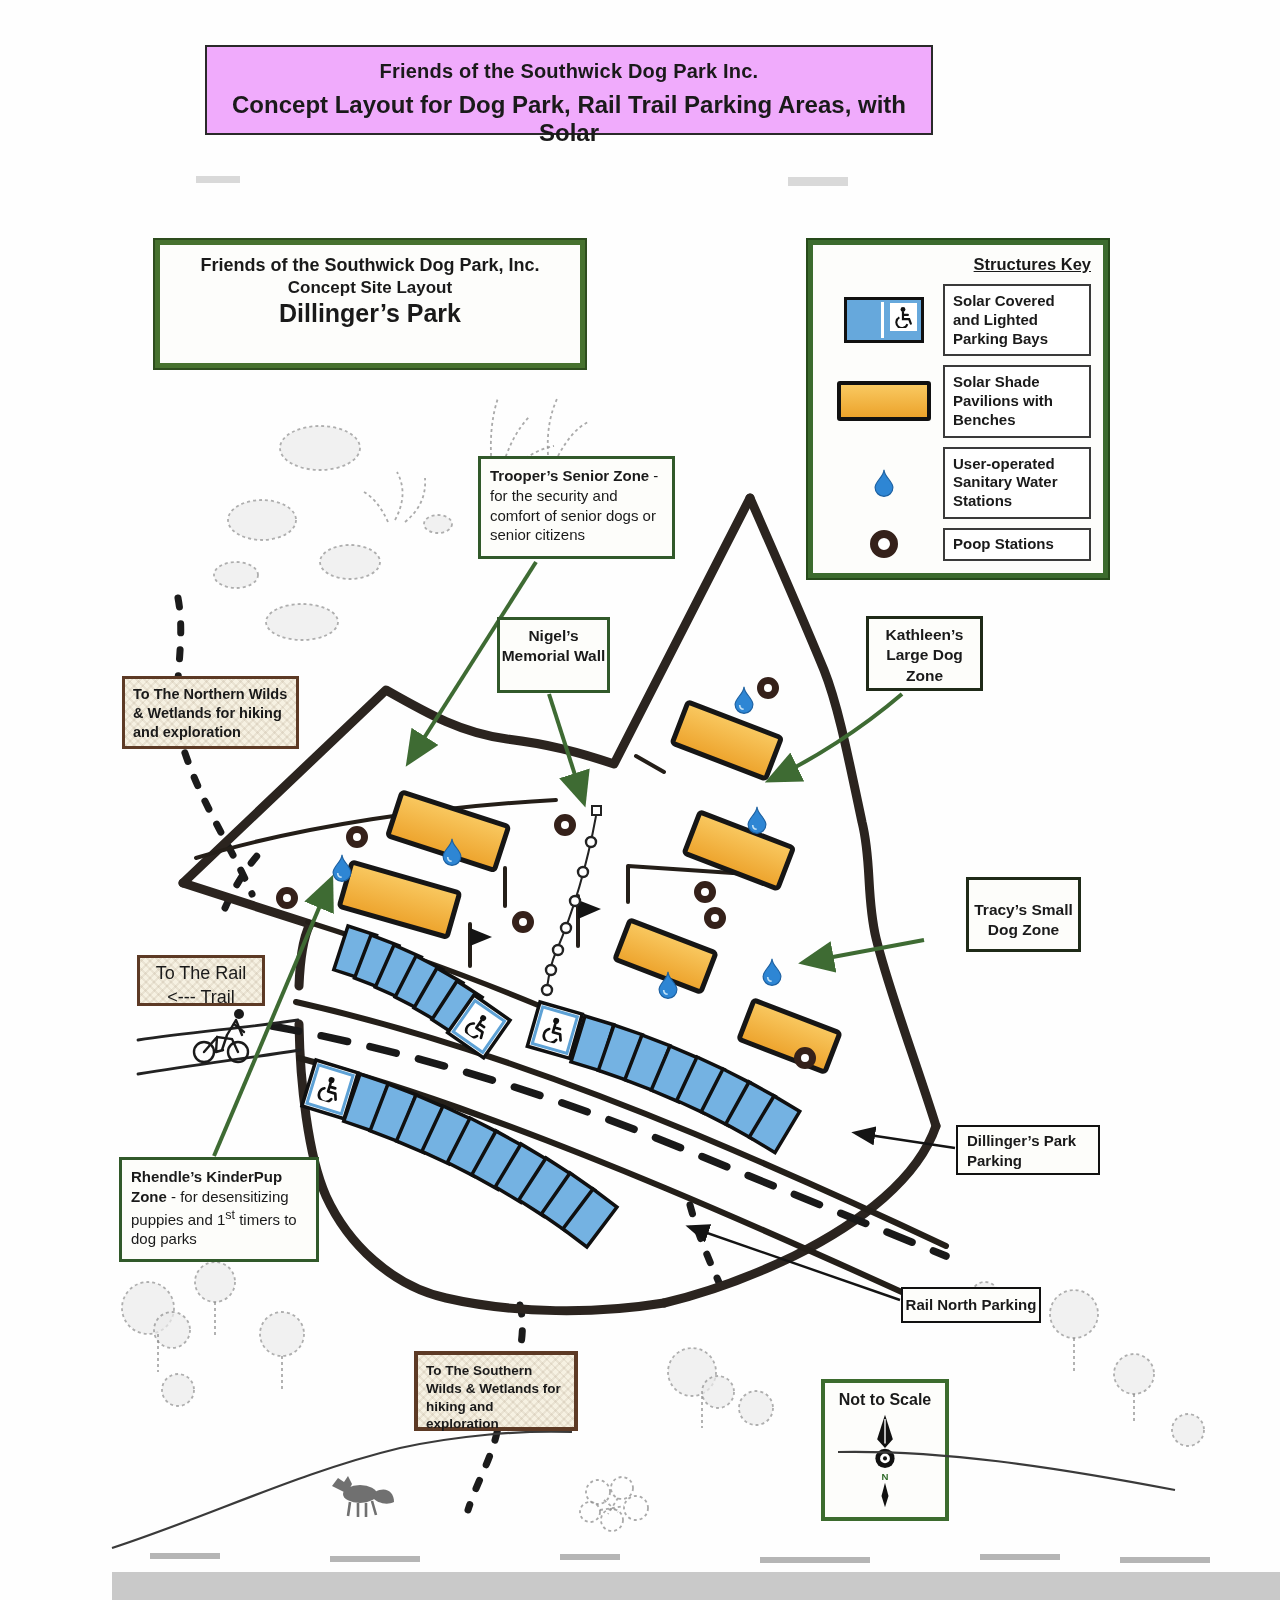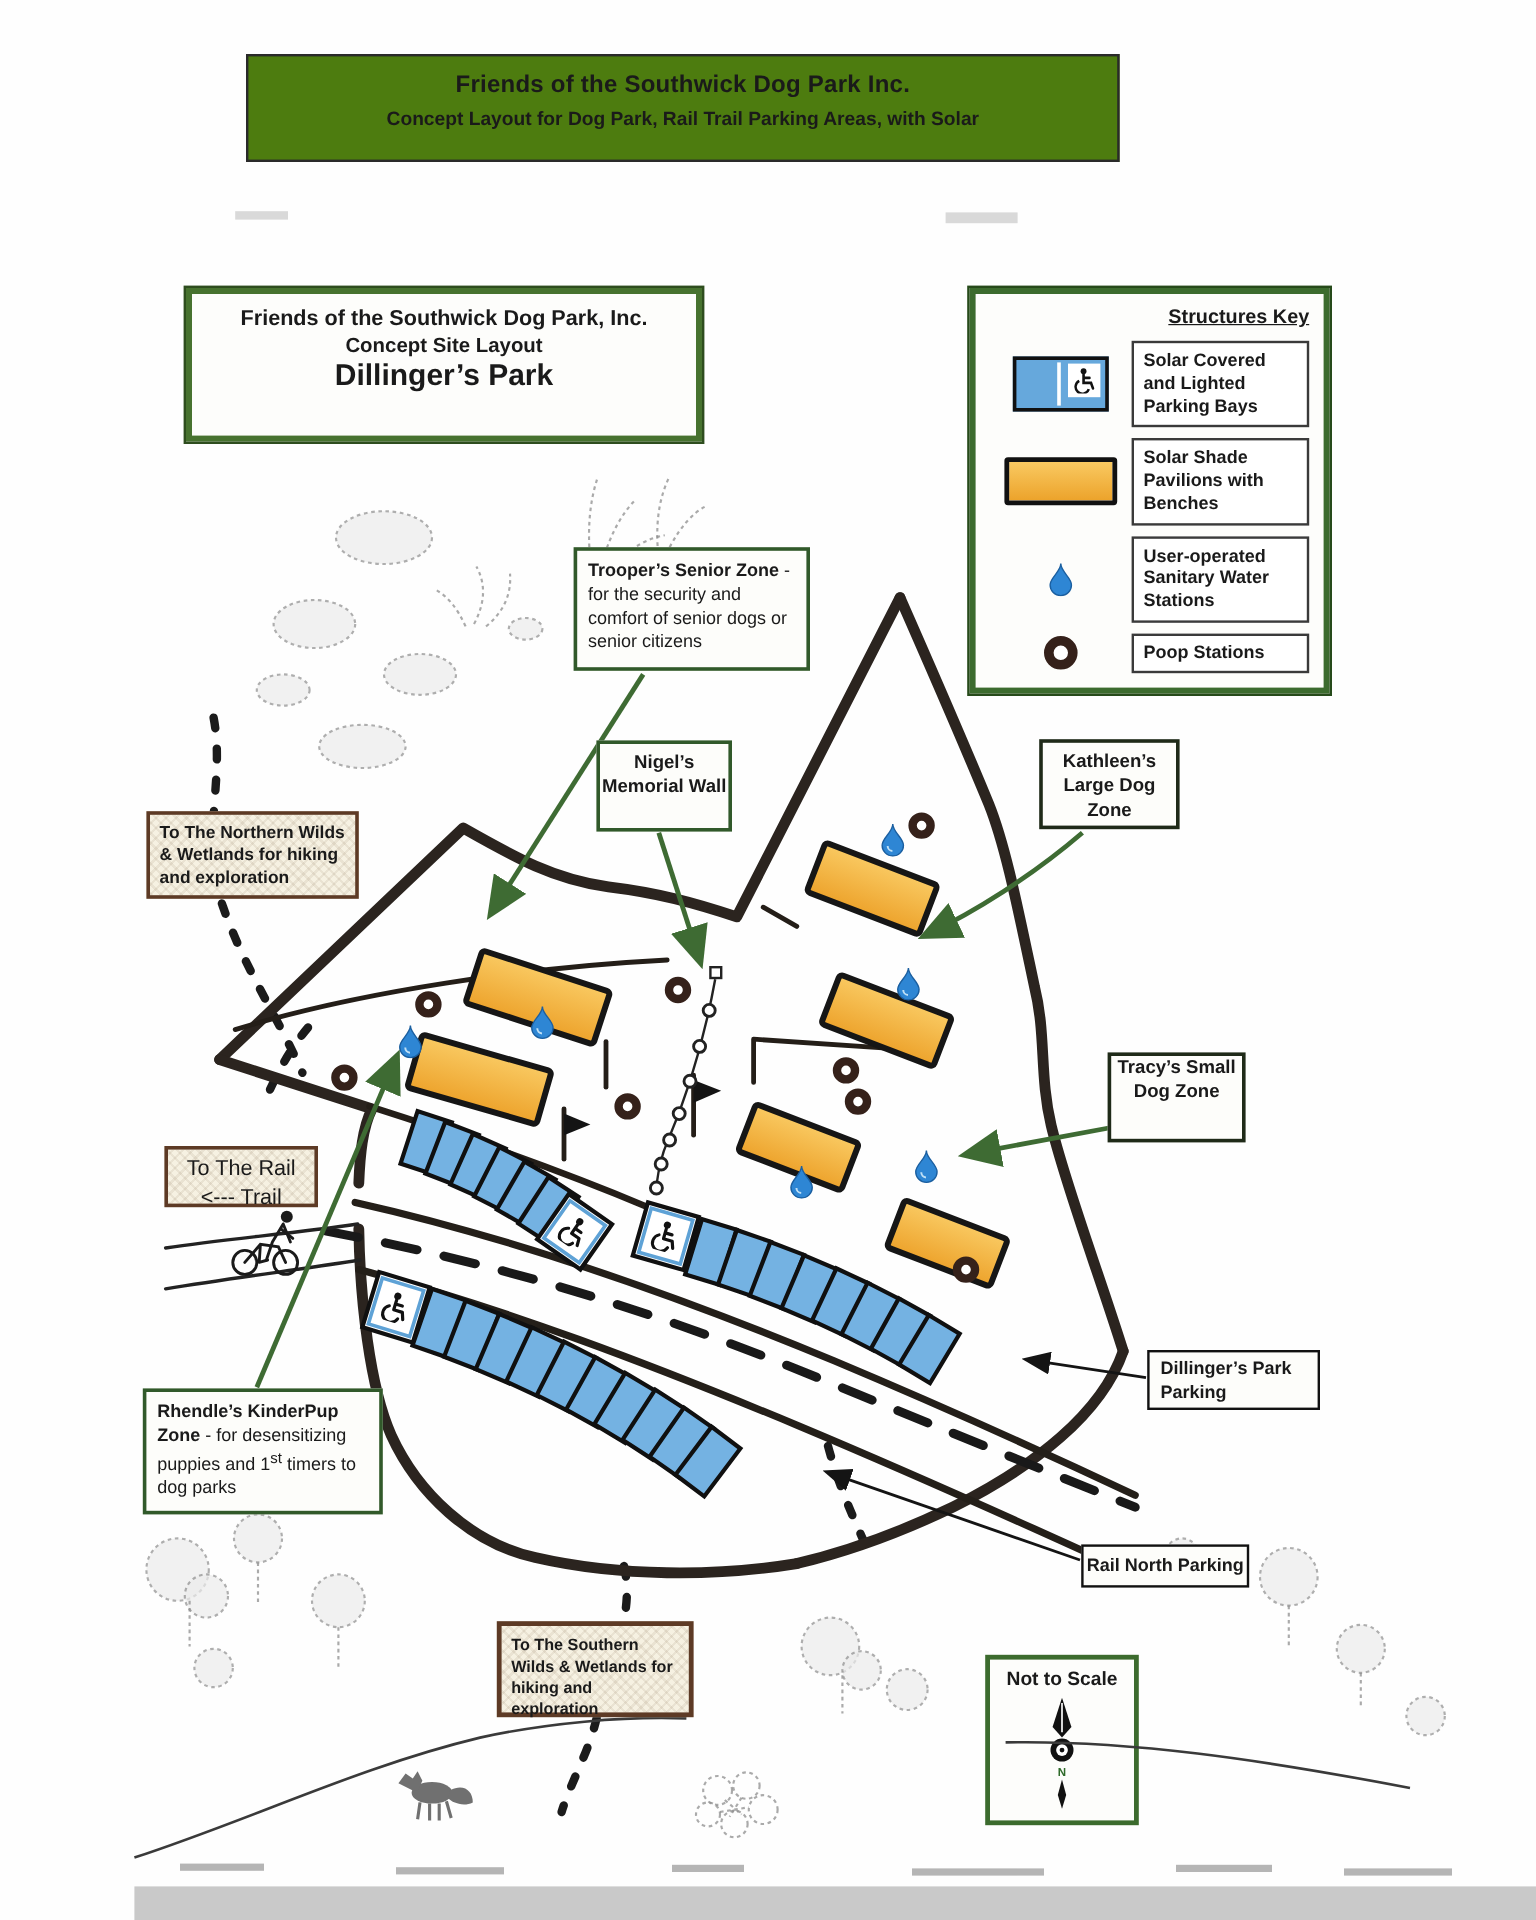--- a/index.html
+++ b/index.html
@@ -1,23 +1,23 @@
 <!DOCTYPE html>
 <html><head>
 <meta charset="utf-8">
 <style>
   html,body{margin:0;padding:0;background:#ffffff;}
   #page{position:relative;width:1280px;height:1600px;background:#fefefe;overflow:hidden;
         font-family:"Liberation Sans",sans-serif;color:#1a1a1a;}
   .abs{position:absolute;box-sizing:border-box;}
   
-  #header-box{left:205px;top:45px;width:728px;height:90px;border:2.5px solid #2a2a2a;background:#4d7c0f;
+  #header-box{left:205px;top:45px;width:728px;height:90px;border:2.5px solid #2a2a2a;background:#f0abfc;
       text-align:center;padding-top:13px;z-index:3;}
   #header-box .h1{font-size:20px;font-weight:bold;letter-spacing:.2px;}
-  #header-box .h2{font-size:16px;font-weight:bold;margin-top:8px;}
+  #header-box .h2{font-size:24px;font-weight:bold;margin-top:8px;}
   
   #title-box{left:155px;top:240px;width:430px;height:128px;border:5px solid #47722f;outline:2px solid #2e4d1e;
       background:#fdfdfb;text-align:center;padding-top:10px;z-index:2;}
   #title-box .t1{font-size:18px;font-weight:bold;}
   #title-box .t2{font-size:17px;font-weight:bold;margin-top:2px;}
   #title-box .t3{font-size:25px;font-weight:bold;margin-top:1px;}
   #title-box .t4{font-size:18px;font-weight:bold;margin-top:1px;}
   
   #key-box{left:808px;top:240px;width:300px;height:338px;border:5px solid #3c6b2e;outline:2px solid #264a1a;
       background:#fdfdfb;z-index:2;padding:10px 12px 8px 12px;}
@@ -39,21 +39,21 @@
   .brown{border:3.5px solid #5d3a25;background:#f6f1e2;
      background-image:repeating-linear-gradient(45deg,rgba(125,100,70,.10) 0 2px,transparent 2px 6px),
                       repeating-linear-gradient(-45deg,rgba(125,100,70,.10) 0 2px,transparent 2px 6px);}
   .bold{font-weight:bold;}
   .ctr{text-align:center;}
   #lbl-troopers{left:478px;top:456px;width:197px;height:103px;padding:7px 9px;font-size:15px;}
   #lbl-nigels{left:497px;top:617px;width:113px;height:76px;font-size:15.5px;font-weight:bold;padding-top:6px;}
   #lbl-kathleens{left:866px;top:616px;width:117px;height:75px;font-size:15.5px;font-weight:bold;padding-top:6px;}
   #lbl-northern{left:122px;top:676px;width:177px;height:73px;font-size:14.5px;font-weight:600;padding:6px 8px;}
   #lbl-railsign{left:137px;top:955px;width:128px;height:51px;font-size:18px;font-weight:400;padding-top:4px;}
-  #lbl-tracys{left:923px;top:877px;width:115px;height:75px;font-size:15.5px;font-weight:bold;padding-top:0;}
+  #lbl-tracys{left:966px;top:877px;width:115px;height:75px;font-size:15.5px;font-weight:bold;padding-top:20px;}
   #lbl-rhendles{left:119px;top:1157px;width:200px;height:105px;padding:7px 9px;font-size:15px;}
   #lbl-dillingers{left:956px;top:1125px;width:144px;height:50px;font-size:15px;font-weight:bold;padding:4px 9px;}
   #lbl-railparking{left:901px;top:1287px;width:140px;height:36px;font-size:15px;font-weight:bold;padding-top:6px;}
   #lbl-southern{left:414px;top:1351px;width:164px;height:80px;font-size:13.5px;font-weight:600;padding:7px 8px;border-width:4px;}
   #lbl-notscale{left:821px;top:1379px;width:128px;height:142px;border:4px solid #3c6b2e;background:#fdfdfb;text-align:center;padding-top:8px;font-size:16px;font-weight:bold;}
   
   #map{position:absolute;left:0;top:0;width:1280px;height:1600px;z-index:1;}
   .bnd{fill:none;stroke:#2b241f;stroke-width:9;stroke-linecap:round;stroke-linejoin:round;}
   .fence{fill:none;stroke:#241e18;stroke-width:4;stroke-linecap:round;}
   .fence5{fill:none;stroke:#241e18;stroke-width:5.5;stroke-linecap:round;}

